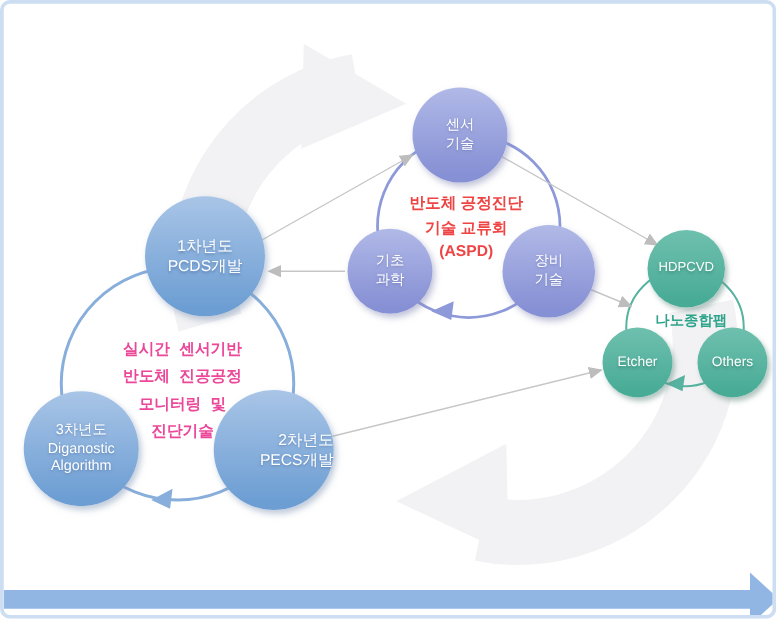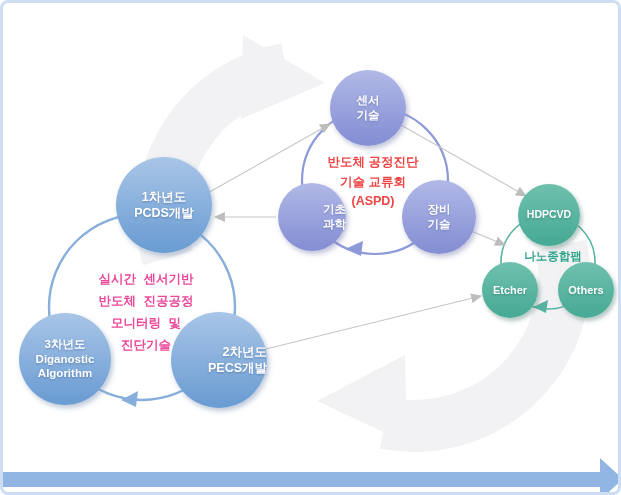--- a/index.html
+++ b/index.html
@@ -5,21 +5,21 @@
   html,body{margin:0;padding:0;background:#fff;}
   .page{
     position:relative;width:621px;height:495px;box-sizing:border-box;
     background:#ffffff;border:3px solid #cddef2;border-radius:8px;overflow:hidden;
     font-family:"Liberation Sans","DejaVu Sans",sans-serif;
   }
   svg.underlay{position:absolute;left:0;top:0;width:621px;height:495px;z-index:1;}
   .node{
     position:absolute;border-radius:50%;display:flex;flex-direction:column;
     align-items:center;justify-content:center;text-align:center;
-    font-weight:bold;color:#ffffff;z-index:4;letter-spacing:0;
+    font-weight:normal;color:#ffffff;z-index:4;letter-spacing:0;
   }
   .node span{display:block;line-height:1.3;}
   .blue{
     background:linear-gradient(180deg,#a9c5e7 0%,#6d9ed3 92%);
     box-shadow:2px 3px 5px rgba(125,148,180,.5);
     text-shadow:0 1px 2px rgba(70,100,150,.55);
   }
   .peri{
     background:linear-gradient(180deg,#b1b9e7 0%,#8690d4 92%);
     box-shadow:2px 3px 5px rgba(130,135,180,.5);
@@ -27,21 +27,21 @@
   }
   .teal{
     background:linear-gradient(180deg,#6fc0ae 0%,#48ab96 92%);
     box-shadow:2px 3px 4px rgba(100,140,130,.5);
     text-shadow:0 1px 2px rgba(40,110,95,.5);
   }
   .n-year1{left:113px;top:154px;width:96px;height:96px;font-size:12.5px;}
   .n-year3{left:16px;top:310px;width:92px;height:92px;font-size:11.5px;}
   .n-year2{left:168px;top:309px;width:96px;height:96px;font-size:12.5px;align-items:flex-end;}
   .n-sensor{left:327px;top:67px;width:76px;height:76px;font-size:11.5px;}
-  .n-basic{left:275px;top:180px;width:68px;height:68px;font-size:11.5px;align-items:flex-end;}
+  .n-basic{left:275px;top:180px;width:68px;height:68px;font-size:11.5px;}
   .n-equip{left:399px;top:177px;width:74px;height:74px;font-size:11.5px;}
   .n-hdpcvd{left:515px;top:181px;width:62px;height:62px;font-size:10.5px;}
   .n-etcher{left:479px;top:259px;width:56px;height:56px;font-size:11px;}
   .n-others{left:555px;top:259px;width:56px;height:56px;font-size:11px;}
   .caption{position:absolute;text-align:center;font-weight:bold;z-index:5;}
   .caption span{display:block;}
   .cap-left{left:73px;top:266px;width:140px;font-size:12.5px;line-height:22px;color:#ec4899;font-family:Liberation Mono, monospace;}
   .cap-mid{left:296px;top:150px;width:148px;font-size:12.5px;line-height:19.5px;color:#ef4444;}
   .cap-right{left:508px;top:246px;width:84px;font-size:11.5px;color:#2ea48b;}
 </style>

